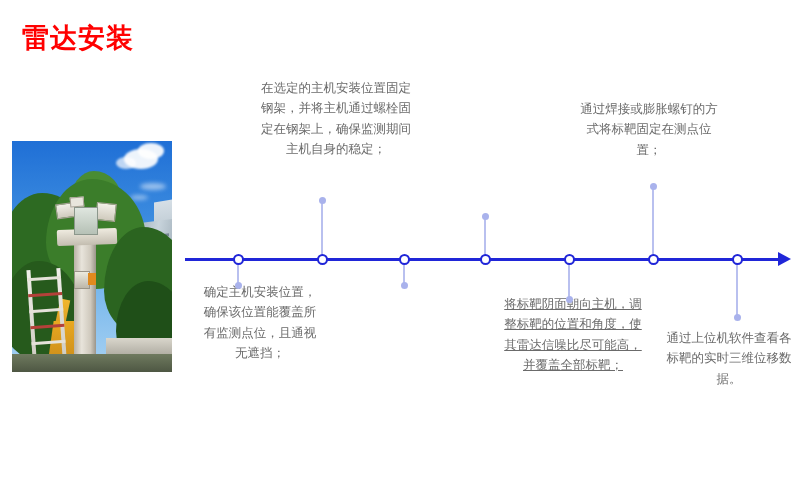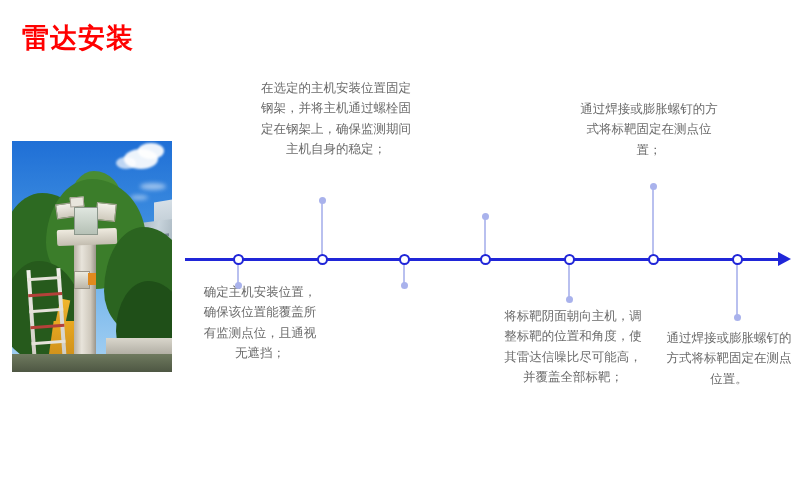--- a/index.html
+++ b/index.html
@@ -298,25 +298,25 @@
   <div class="node" style="left: 563.5px;"></div>
   <div class="node" style="left: 647.5px;"></div>
   <div class="node" style="left: 731.5px;"></div>
 
   <div class="caption" id="cap1" style="left:186px; top:282px; width:116px;margin-left:16px;">确定主机安装位置，确保该位置能覆盖所有监测点位，且通视无遮挡；</div>
 
   <div class="caption" id="cap2" style="left:256px; top:78px; width:160px;">在选定的主机安装位置固定钢架，并将主机通过螺栓固定在钢架上，确保监测期间主机自身的稳定；</div>
 
 
 
-  <div class="caption" id="cap5" style="left:503px; top:306px; width:140px;">将标靶阴面朝向主机，调整标靶的位置和角度，使其雷达信噪比尽可能高，并覆盖全部标靶；</div>
+  <div class="caption" id="cap5" style="left:503px; top:294px; width:140px;text-decoration:underline;">将标靶阴面朝向主机，调整标靶的位置和角度，使其雷达信噪比尽可能高，并覆盖全部标靶；</div>
 
   <div class="caption" id="cap6" style="left:578px; top:99px; width:142px;">通过焊接或膨胀螺钉的方式将标靶固定在测点位置；</div>
 
-  <div class="caption" id="cap7" style="left:662px; top:328px; width:134px;">通过焊接或膨胀螺钉的方式将标靶固定在测点位置。</div>
+  <div class="caption" id="cap7" style="left:662px; top:328px; width:134px;">通过上位机软件查看各标靶的实时三维位移数据。</div>
 
 <div class="connector" style="left: 237px; height: 26px; top: 259px;"></div>
     <div class="connector-dot" style="left: 234.5px; top: 282px;"></div>
     <div class="connector" style="left: 321px; height: 58px; top: 201px;"></div>
     <div class="connector-dot" style="left: 318.5px; top: 197px;"></div>
     <div class="connector" style="left: 403px; height: 26px; top: 259px;"></div>
     <div class="connector-dot" style="left: 400.5px; top: 282px;"></div>
     <div class="connector" style="left: 484px; height: 42px; top: 217px;"></div>
     <div class="connector-dot" style="left: 481.5px; top: 213px;"></div>
     <div class="connector" style="left: 568px; height: 40px; top: 259px;"></div>

